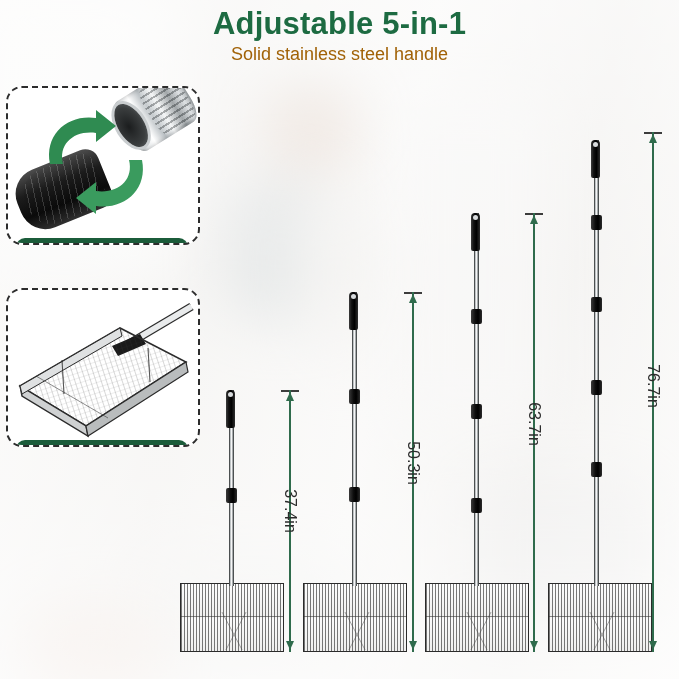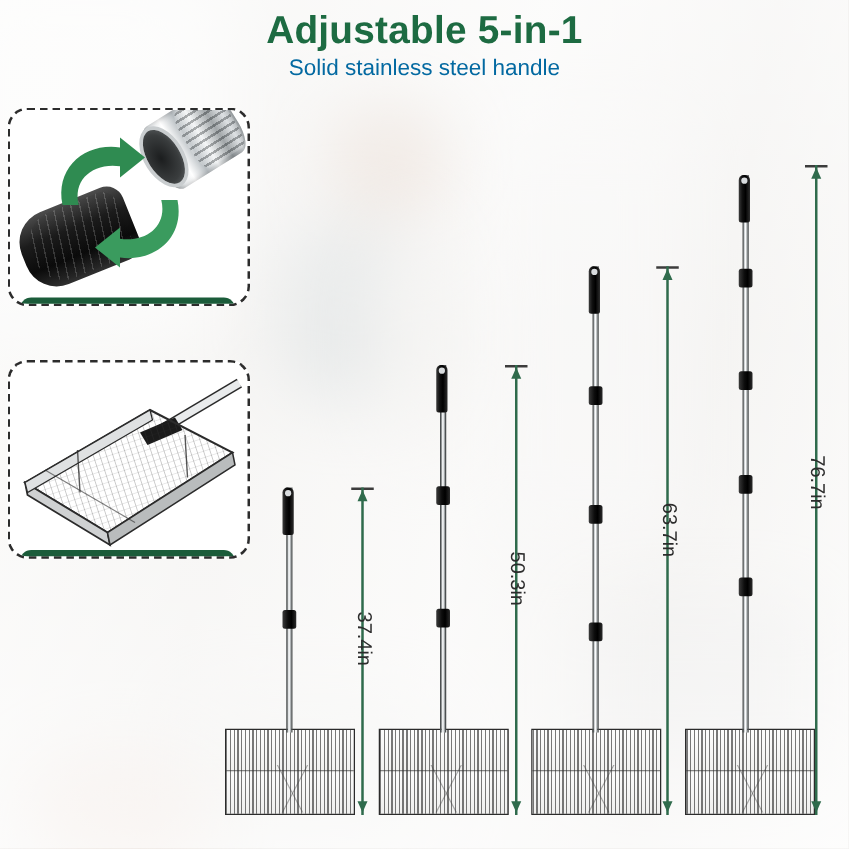--- a/index.html
+++ b/index.html
@@ -75,21 +75,21 @@
     position:absolute;left:0;right:0;top:6px;
     text-align:center;
     font-size:31px;font-weight:bold;
     color:#1d6b42;
     letter-spacing:.2px;
   }
   .subtitle{
     position:absolute;left:0;right:0;top:44px;
     text-align:center;
     font-size:18px;
-    color:#0369a1;
+    color:#a16207;
   }
 
   
   .callout{position:absolute;}
   .callout-frame{
     position:relative;
     border:2px dashed #2c2c2c;
     border-radius:16px;
     background:#ffffff;
     overflow:hidden;

